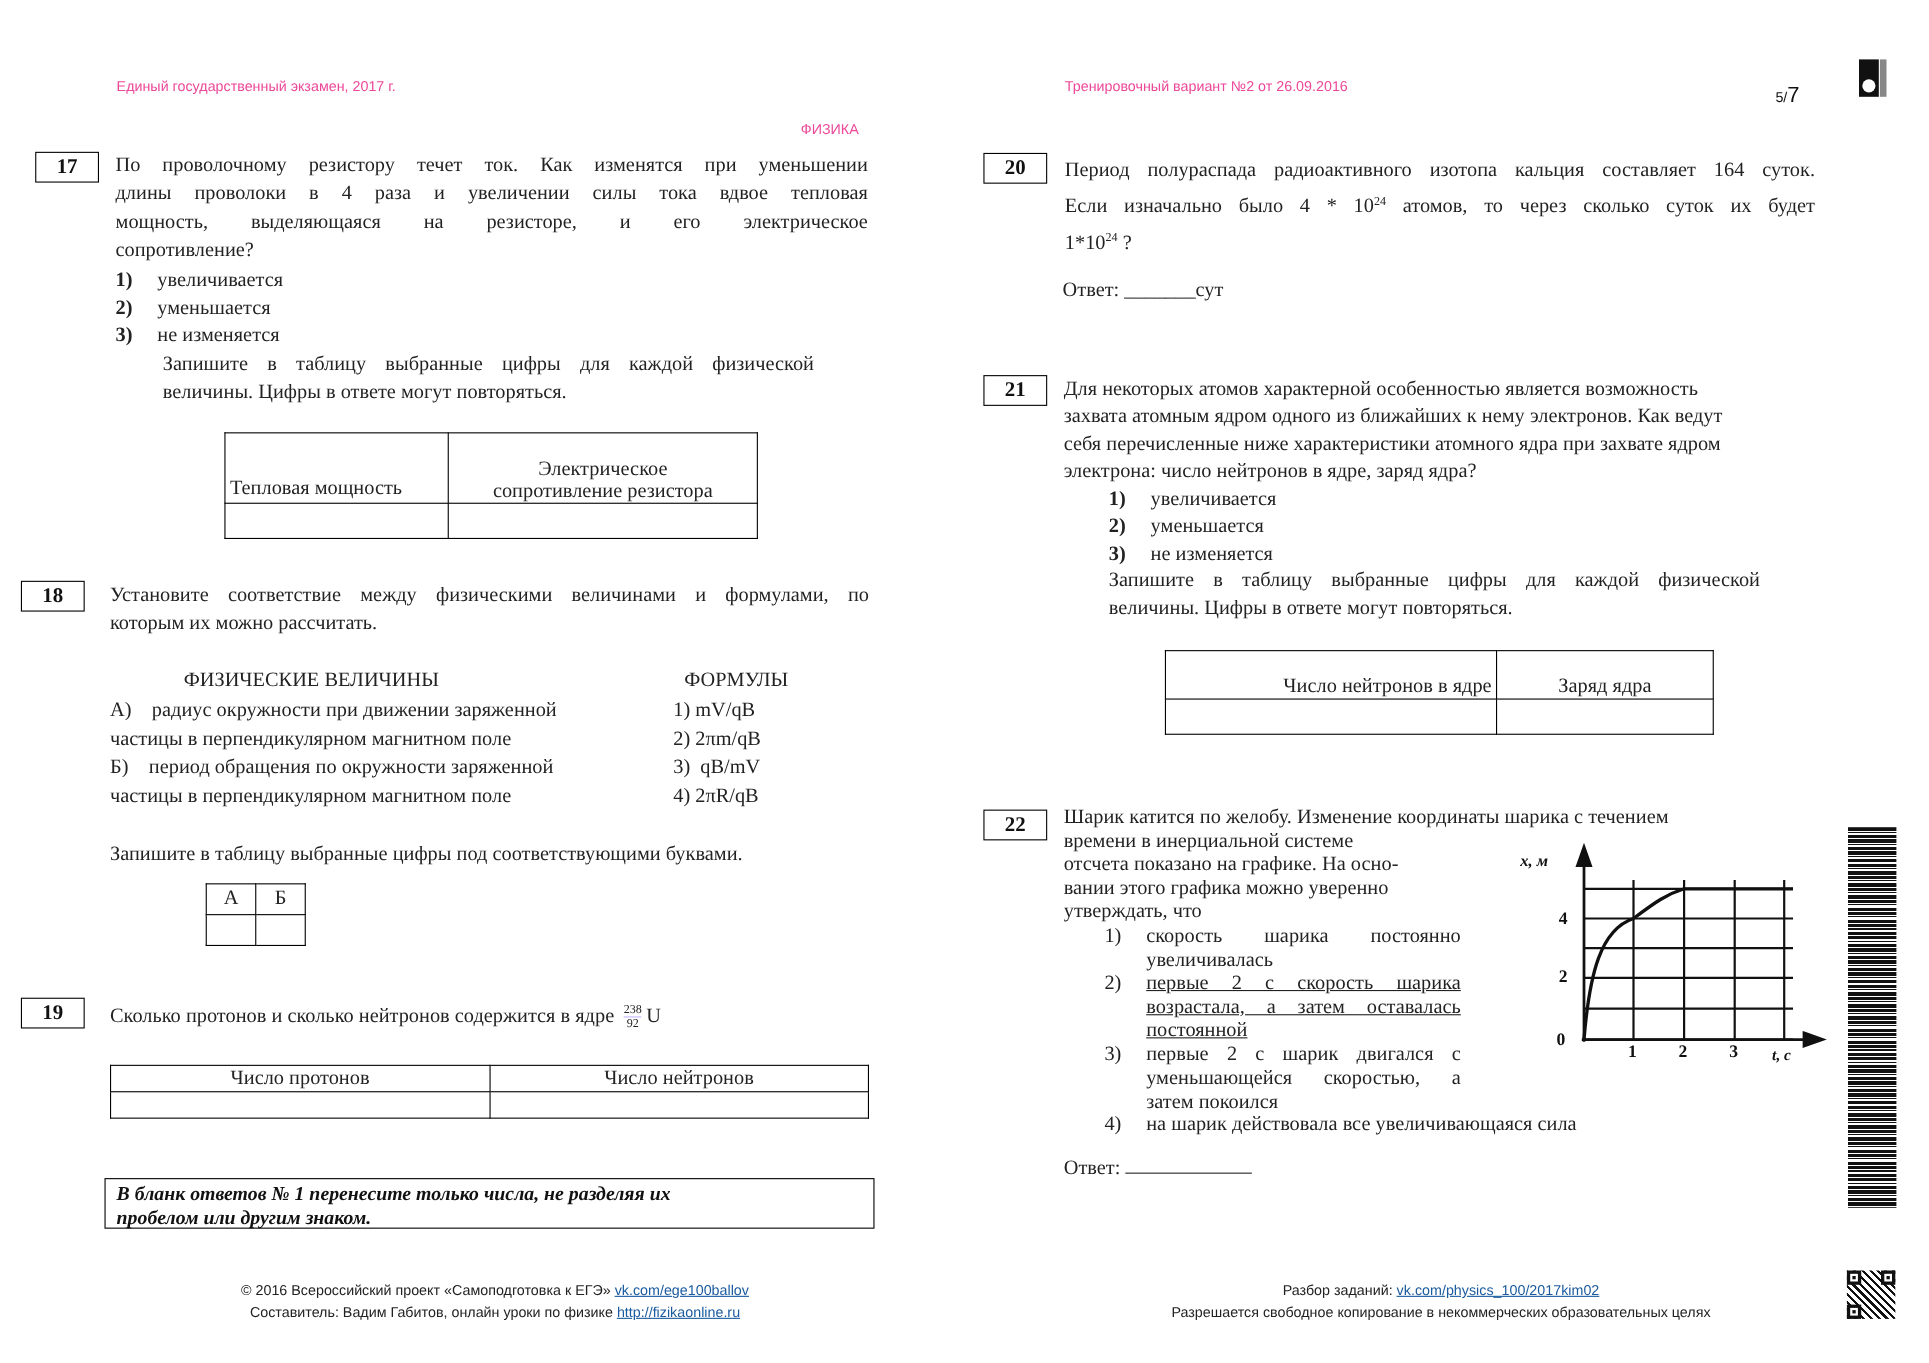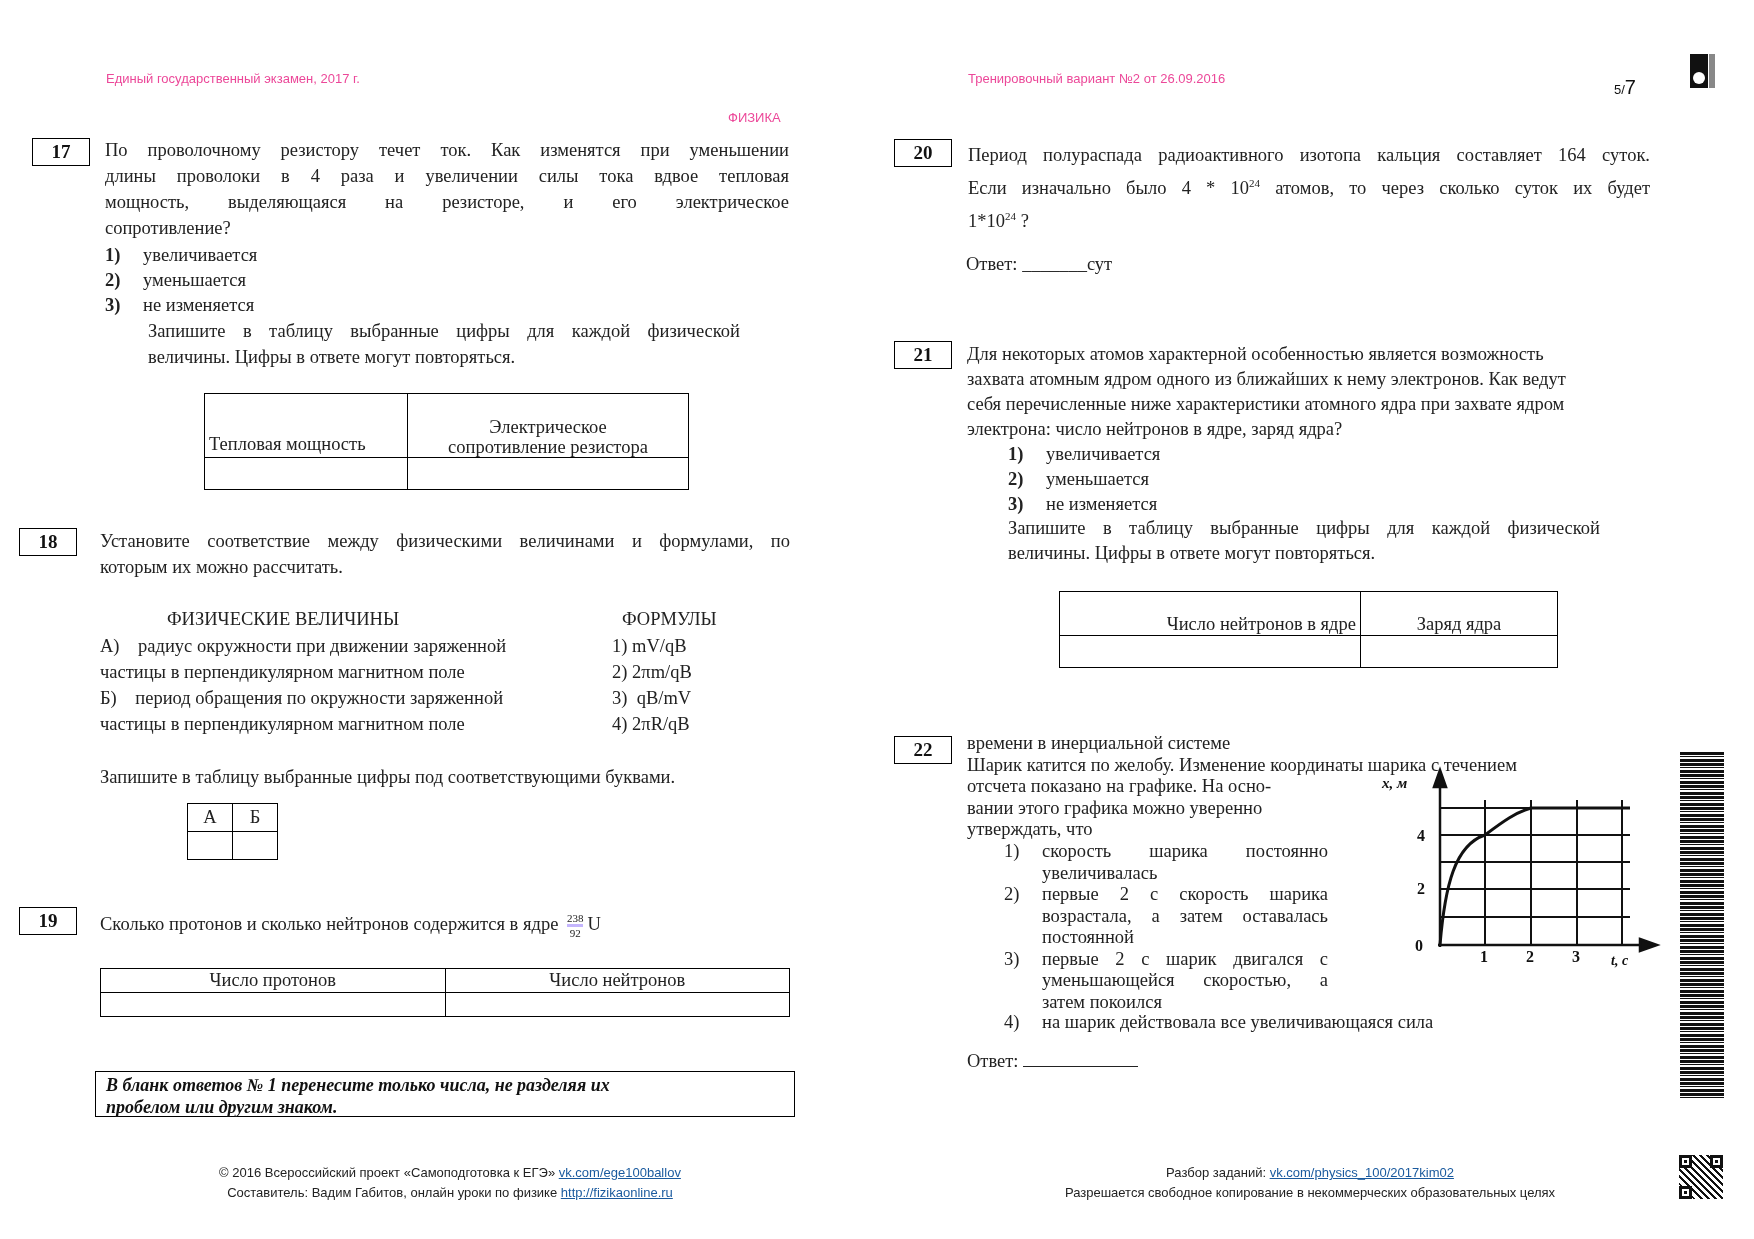--- a/index.html
+++ b/index.html
@@ -13,21 +13,21 @@
   .just { text-align: justify; text-align-last: justify; }
   .opt { font-family: "Liberation Serif", serif; font-size: 18.5px; line-height: 25px; color: #222; }
   .opt b { display: inline-block; width: 38px; font-weight: bold; }
   table.ans { border-collapse: collapse; font-family: "Liberation Serif", serif; font-size: 18.5px; color: #222; }
   table.ans td { border: 1.5px solid #000; padding: 0 4px; }
   .foot { font-family: "Liberation Sans", sans-serif; font-size: 13px; color: #222; text-align: center; }
   .link { color: #1a5a9e; text-decoration: underline; }
   sup { font-size: 11px; }
   .frac { display: inline-block; vertical-align: middle; text-align: center; font-size: 11px; line-height: 12px; margin: 0 4px; }
   .frac span { display: block; }
-  .frac .num { border-bottom: 3px solid #c4b5fd; }
+  .frac .num { border-bottom: 1px solid #c4b5fd; }
 </style>
 </head>
 <body>
 
 <div class="abs sans hdr" style="left:106px; top:71px;">Единый государственный экзамен, 2017 г.</div>
 <div class="abs sans hdr" style="left:728px; top:71px;margin-top:39px;">ФИЗИКА</div>
 <div class="abs sans hdr" style="left:968px; top:71px;">Тренировочный вариант №2  от 26.09.2016</div>
 <div class="abs sans" style="left:1614px; top:76px; font-size:13px;">
   <span>5</span><span>/</span><span style="font-size:20px;">7</span>
 </div>
@@ -162,37 +162,37 @@
   </tr>
   <tr style="height:32px;">
     <td></td>
     <td></td>
   </tr>
 </tbody>
   </table>
 
 <div class="qnum" style="left:894px; top:736px;">22</div>
 <div class="abs txt" style="left:967px; top:733px; line-height:21.5px;">
+  <div>Шарик катится по желобу. Изменение координаты шарика с течением</div>
   <div>времени в инерциальной системе</div>
-  <div>Шарик катится по желобу. Изменение координаты шарика с течением</div>
   <div>отсчета показано на графике. На осно-</div>
   <div>вании этого графика можно уверенно</div>
   <div>утверждать, что</div>
 </div>
 <div class="abs txt" style="left:1004px; top:841px; width:324px; line-height:21.5px;">
   <div style="display:flex;">
       <span style="width:38px;">1)</span>
       <div style="flex:1;">
         <div class="just">скорость шарика постоянно</div>
         <div>увеличивалась</div>
       </div>
     </div>
   <div style="display:flex;">
       <span style="width:38px;">2)</span>
-      <div style="flex:1;">
+      <div style="flex:1;text-decoration:underline;">
         <div class="just">первые 2 с скорость шарика</div>
         <div class="just">возрастала, а затем оставалась</div>
         <div>постоянной</div>
       </div>
     </div>
   <div style="display:flex;">
       <span style="width:38px;">3)</span>
       <div style="flex:1;">
         <div class="just">первые 2 с шарик двигался с</div>
         <div class="just">уменьшающейся скоростью, а</div>

